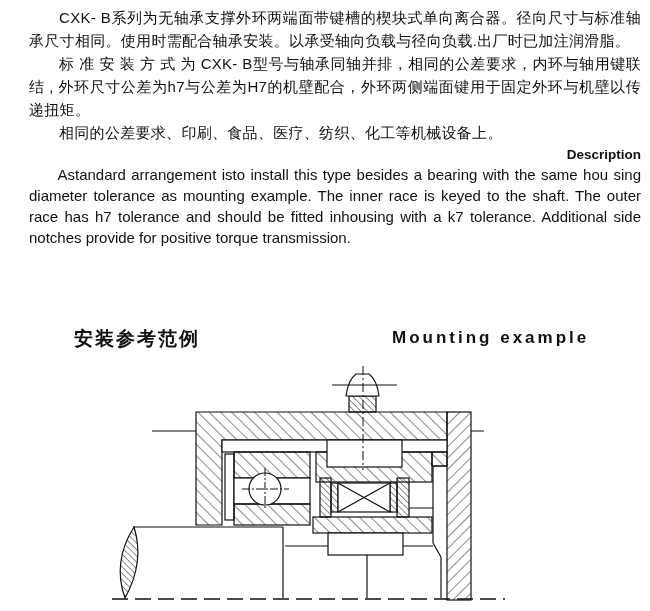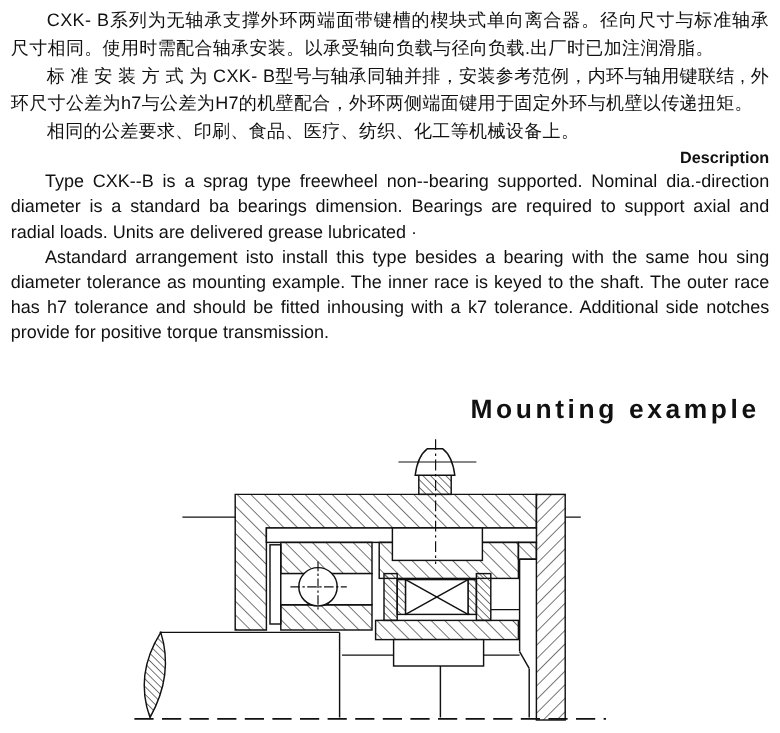--- a/index.html
+++ b/index.html
@@ -1,39 +1,39 @@
 <!DOCTYPE html>
 <html><head>
 <meta charset="utf-8">
 <style>
   html,body{margin:0;padding:0;background:#fff;}
   .page{width:650px;height:611px;position:relative;overflow:hidden;background:#fff;color:#111;
         font-family:"Liberation Sans",sans-serif;}
-  .text-block{padding:6px 9px 0 9px;}
+  .text-block{padding:6px 9px 0 9px;margin-left:20px;}
   .cn-para{margin:0;font-size:15px;line-height:23px;text-align:justify;text-indent:2em;letter-spacing:.3px;}
   .desc-heading{font-weight:bold;font-size:13.5px;margin:3px 0 2px 2px;text-align:right;}
   .en-para{margin:0;font-size:15px;line-height:21px;text-align:justify;text-indent:1.9em;}
   .title-cn{position:absolute;left:74px;top:326px;font-size:19px;font-weight:bold;letter-spacing:2px;}
-  .title-en{position:absolute;left:392px;top:328px;font-size:22px;font-weight:bold;letter-spacing:3px;}
+  .title-en{position:absolute;left:392px;top:328px;font-size:17px;font-weight:bold;letter-spacing:3px;}
   .diagram-svg{position:absolute;left:0;top:0;width:650px;height:611px;}
 </style>
 </head>
 <body>
 
 <div class="page">
 
   <div class="text-block">
     <p class="cn-para">CXK- B系列为无轴承支撑外环两端面带键槽的楔块式单向离合器。径向尺寸与标准轴承尺寸相同。使用时需配合轴承安装。以承受轴向负载与径向负载.出厂时已加注润滑脂。</p>
-    <p class="cn-para">标 准 安 装 方 式 为 CXK-  B型号与轴承同轴并排，安装参考范例，内环与轴用键联结 , 外环尺寸公差为h7与公差为H7的机壁配合，外环两侧端面键用于固定外环与机壁以传递扭矩。</p>
+    <p class="cn-para">标 准 安 装 方 式 为 CXK-  B型号与轴承同轴并排，相同的公差要求，内环与轴用键联结 , 外环尺寸公差为h7与公差为H7的机壁配合，外环两侧端面键用于固定外环与机壁以传递扭矩。</p>
     <p class="cn-para">相同的公差要求、印刷、食品、医疗、纺织、化工等机械设备上。</p>
     <div class="desc-heading">Description</div>
-    <p class="en-para">Type CXK--B is a sprag type freewheel non--bearing supported. Nominal dia.-direction diameter is a standard ba bearings dimension. Bearings are required to support axial and radial loads. Units are delivered grease lubricated ·</p>
     <p class="en-para">Astandard arrangement isto install this type besides a bearing with the same hou sing diameter tolerance as mounting example. The inner race is keyed to the shaft. The outer race has h7 tolerance and should be fitted inhousing with a k7 tolerance. Additional side notches provide for positive torque transmission.</p>
   </div>
 
+  <div class="title-cn">安装参考范例</div>
   <div class="title-en">Mounting example</div>
 
   <svg class="diagram-svg" viewBox="0 0 650 611" xmlns="http://www.w3.org/2000/svg">
     <defs>
       <pattern id="hA" width="8" height="8" patternUnits="userSpaceOnUse" patternTransform="rotate(-45)">
         <line x1="0" y1="0" x2="0" y2="8" stroke="#1a1a1a" stroke-width="1"></line>
       </pattern>
       <pattern id="hB" width="8" height="8" patternUnits="userSpaceOnUse" patternTransform="rotate(45)">
         <line x1="0" y1="0" x2="0" y2="8" stroke="#1a1a1a" stroke-width="1"></line>
       </pattern>

